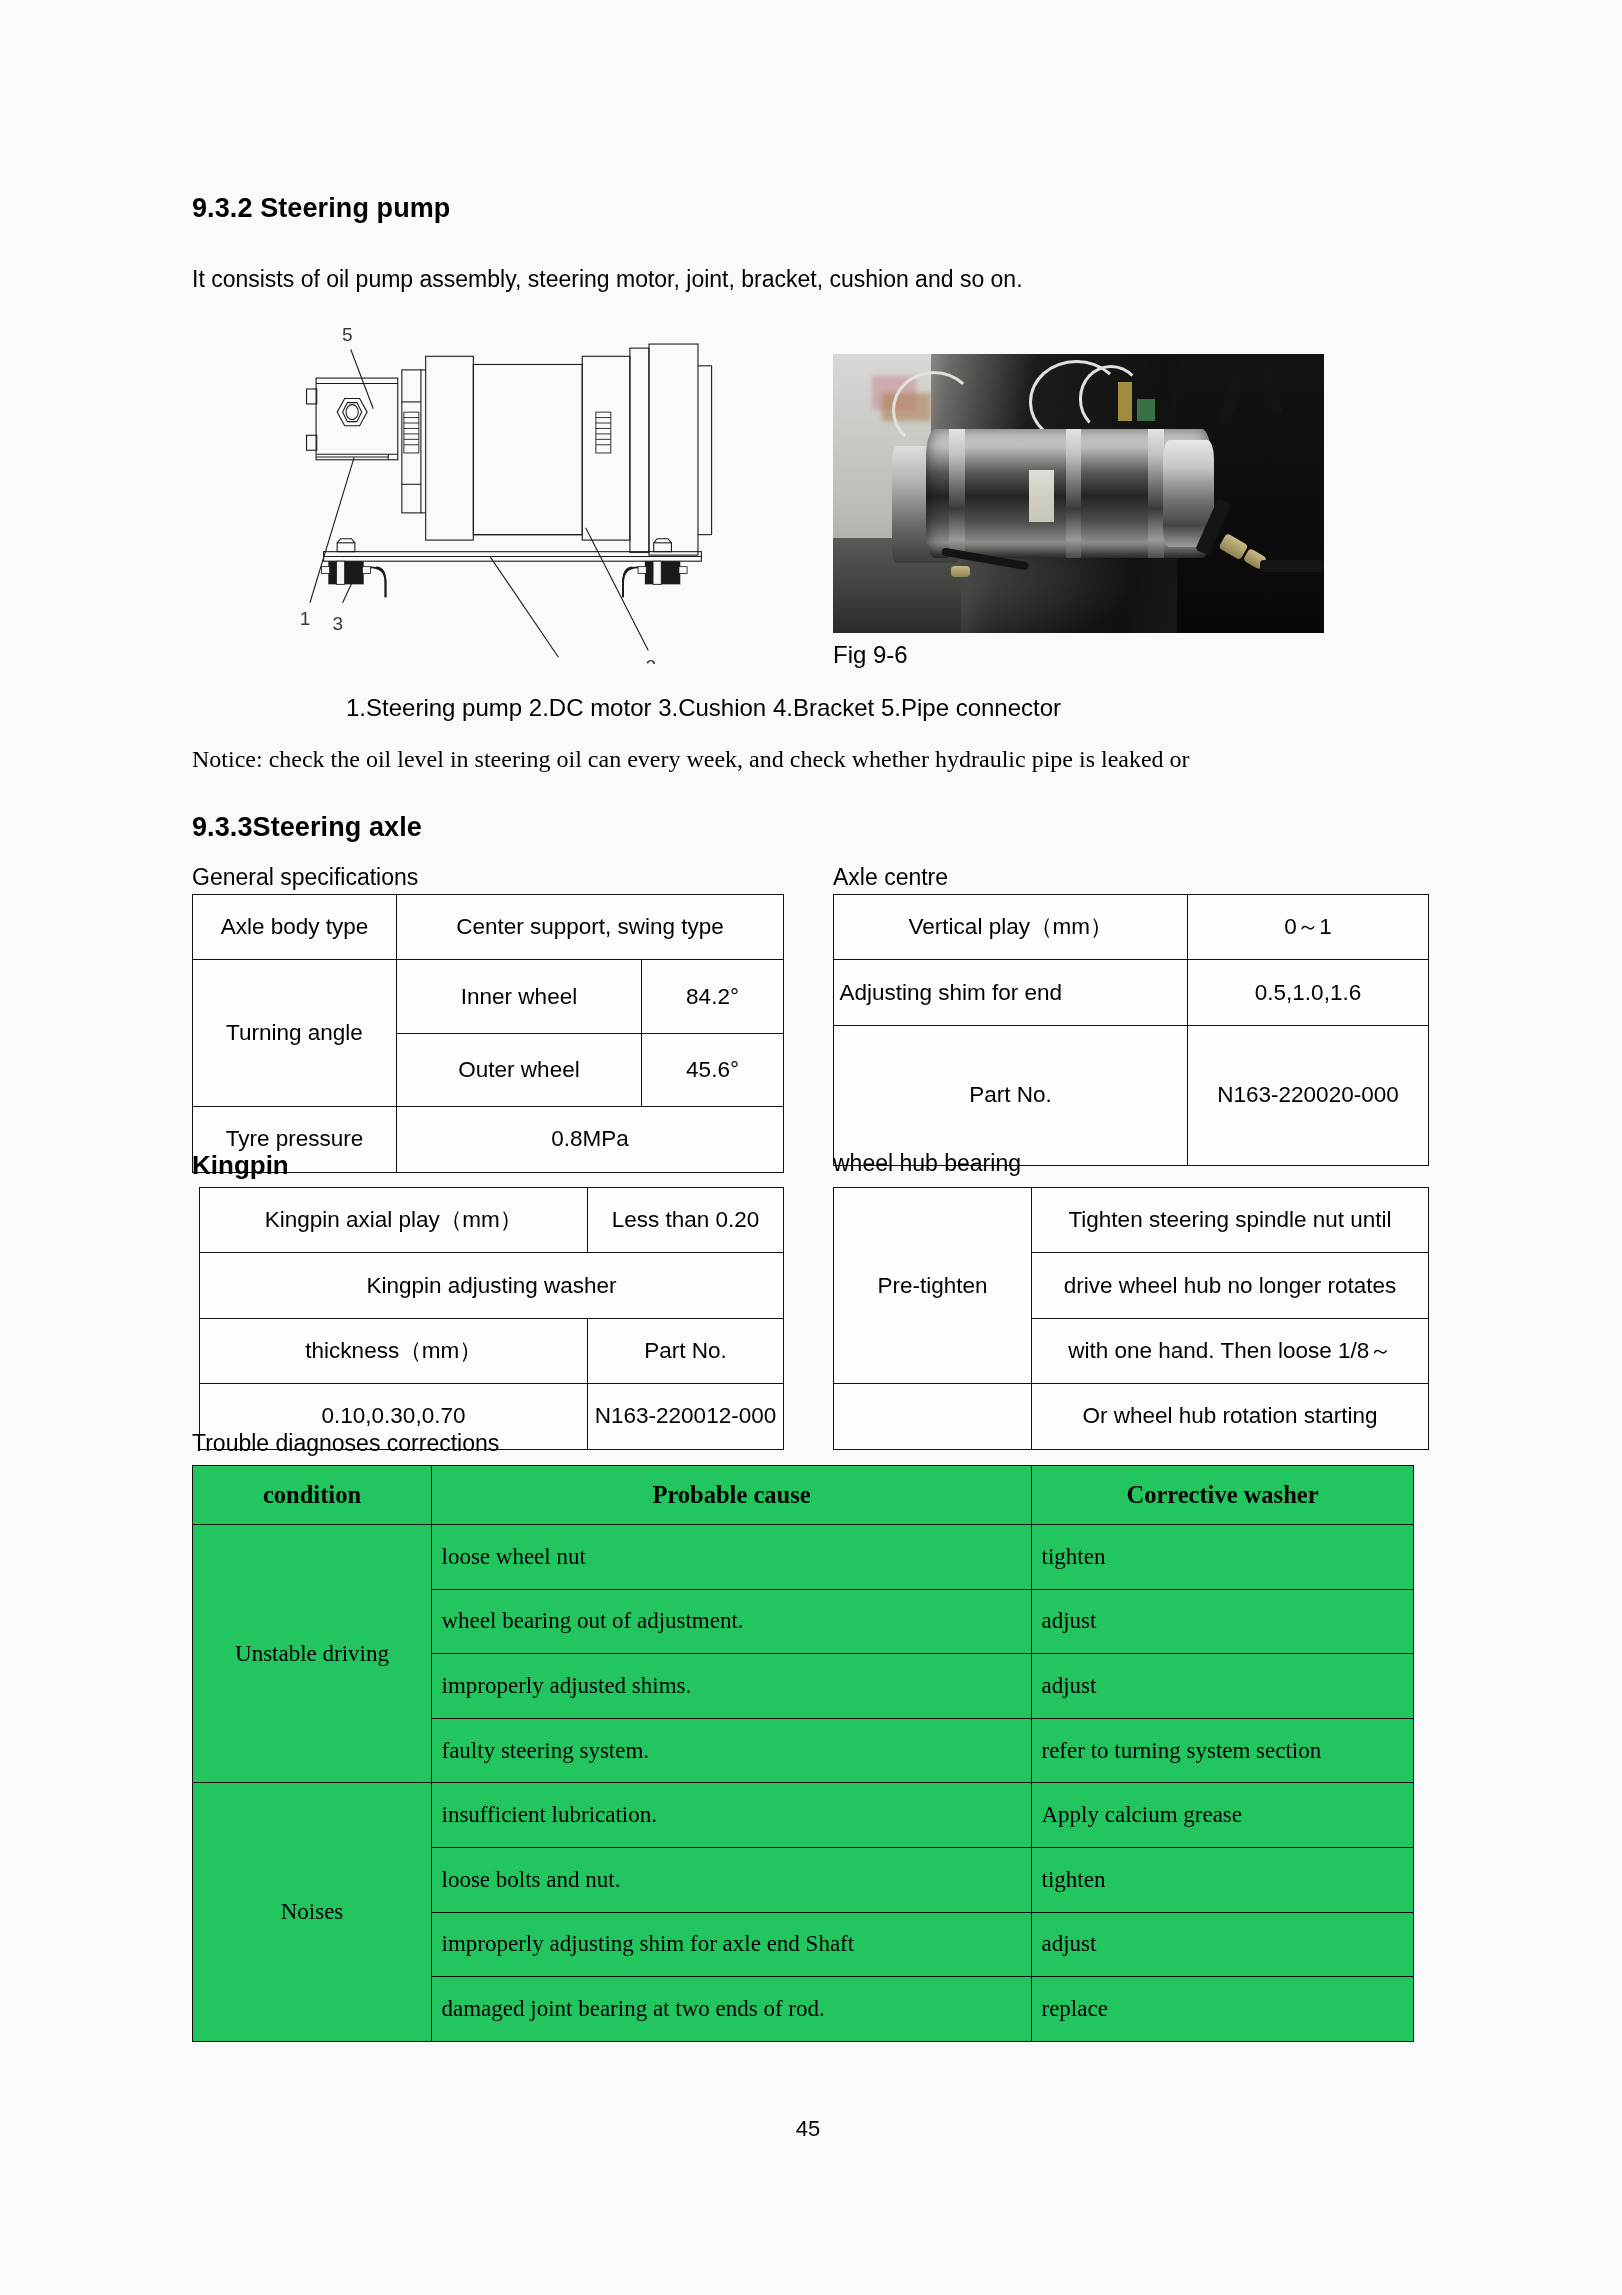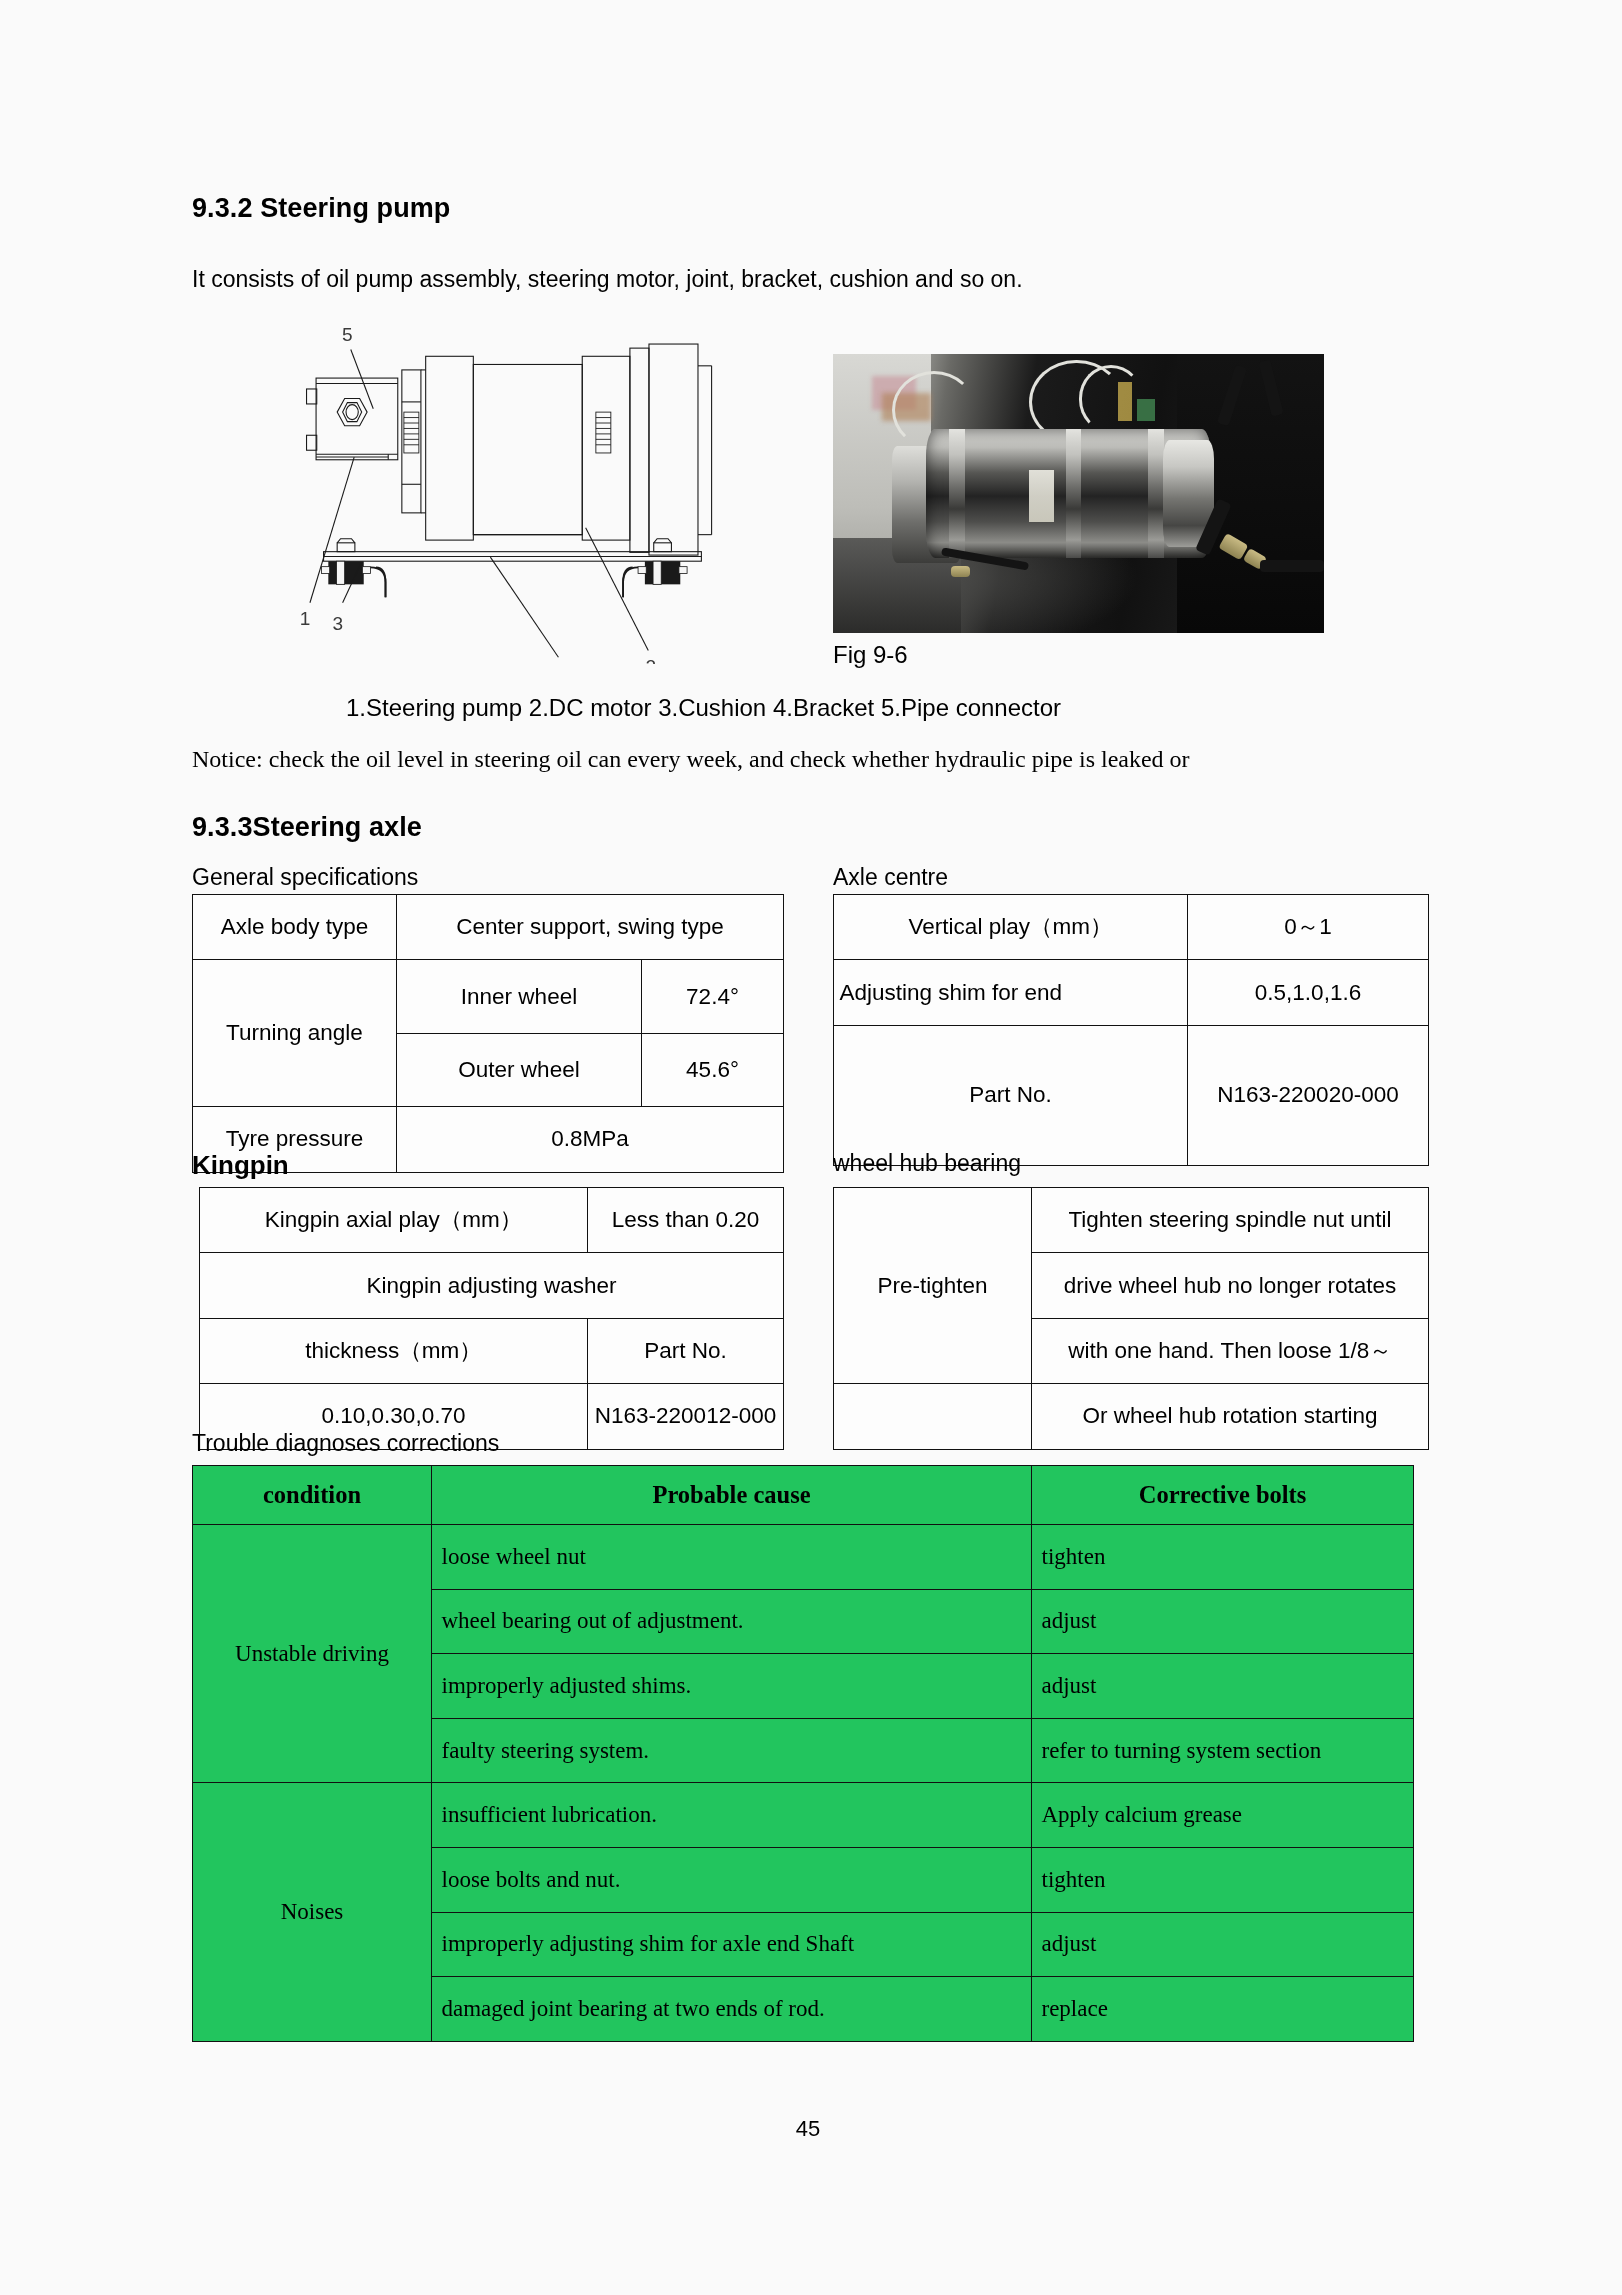--- a/index.html
+++ b/index.html
@@ -288,21 +288,21 @@
         <col style="width:142px">
       </colgroup>
     <tbody>
       <tr>
         <td style="height:59px;">Axle body type</td>
         <td colspan="2">Center support, swing type</td>
       </tr>
       <tr>
         <td rowspan="2">Turning angle</td>
         <td style="height:67px;">Inner wheel</td>
-        <td>72.4°</td>
+        <td>84.2°</td>
       </tr>
       <tr>
         <td style="height:67px;">Outer wheel</td>
         <td>45.6°</td>
       </tr>
       <tr>
         <td style="height:59px;">Tyre pressure</td>
         <td colspan="2">0.8MPa</td>
       </tr>
     </tbody>
@@ -385,21 +385,21 @@
   <table class="diag" style="left:192px;top:1465px;width:1220px;">
     <colgroup>
         <col style="width:239px">
         <col style="width:600px">
         <col style="width:382px">
       </colgroup>
     <thead>
       <tr>
         <th>condition</th>
         <th>Probable cause</th>
-        <th>Corrective bolts</th>
+        <th>Corrective washer</th>
       </tr>
     </thead>
     <tbody>
 
       <tr>
         <td class="c" rowspan="4">Unstable driving</td>
         <td style="height:50px;">loose wheel nut</td>
         <td>tighten</td>
       </tr>
       <tr>

